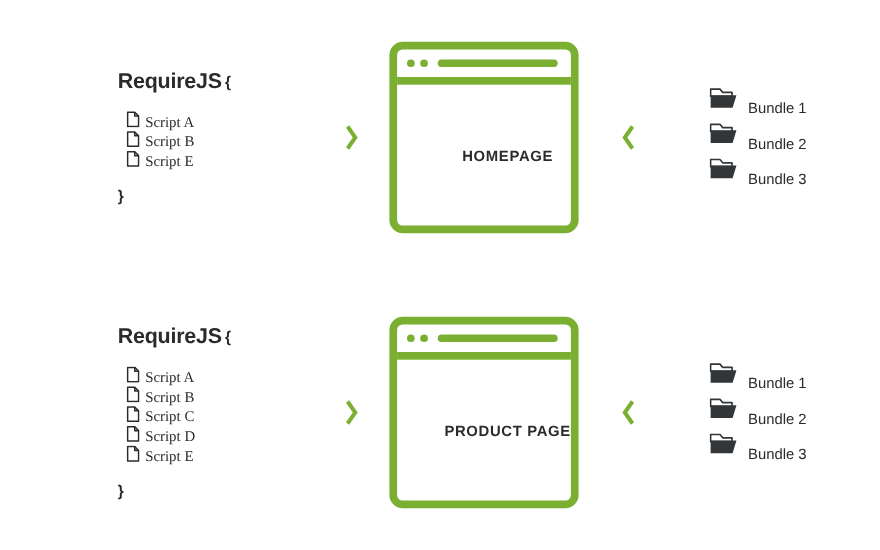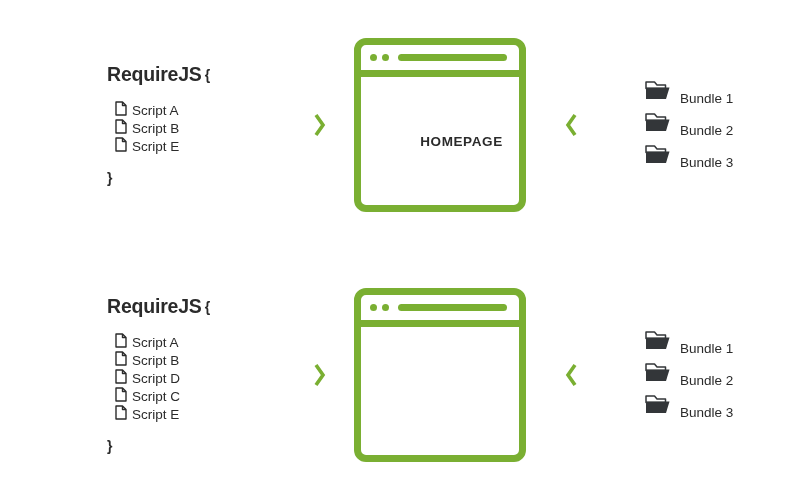--- a/index.html
+++ b/index.html
@@ -54,20 +54,21 @@
     margin-left: 3px;
     position: relative;
     top: -1px;
   }
   .script-list {
     list-style: none;
     margin: 0;
     padding: 0;
     margin-top: 17px;
     margin-left: 8px;
+    font-family: Liberation Serif, serif;
   }
   .script-item {
     display: flex;
     flex-direction: row;
     align-items: center;
     height: 18px;
     margin-bottom: 0px;
   }
   .script-label {
     font-size: 13.5px;
@@ -301,30 +302,30 @@
           </span>
           <span class="script-label">Script B</span>
         </li>
         <li class="script-item">
           <span class="icon">
             <svg width="12" height="15" viewBox="0 0 12 15">
                 <path d="M1 1 H7.5 L11 4.5 V14 H1 Z" fill="#ffffff" stroke="#2b2b2b" stroke-width="1.4" stroke-linejoin="round"></path>
                 <path d="M7.5 1 V4.5 H11" fill="none" stroke="#2b2b2b" stroke-width="1.4" stroke-linejoin="round"></path>
               </svg>
           </span>
+          <span class="script-label">Script C</span>
+        </li>
+        <li class="script-item">
+          <span class="icon">
+            <svg width="12" height="15" viewBox="0 0 12 15">
+                <path d="M1 1 H7.5 L11 4.5 V14 H1 Z" fill="#ffffff" stroke="#2b2b2b" stroke-width="1.4" stroke-linejoin="round"></path>
+                <path d="M7.5 1 V4.5 H11" fill="none" stroke="#2b2b2b" stroke-width="1.4" stroke-linejoin="round"></path>
+              </svg>
+          </span>
           <span class="script-label">Script D</span>
-        </li>
-        <li class="script-item">
-          <span class="icon">
-            <svg width="12" height="15" viewBox="0 0 12 15">
-                <path d="M1 1 H7.5 L11 4.5 V14 H1 Z" fill="#ffffff" stroke="#2b2b2b" stroke-width="1.4" stroke-linejoin="round"></path>
-                <path d="M7.5 1 V4.5 H11" fill="none" stroke="#2b2b2b" stroke-width="1.4" stroke-linejoin="round"></path>
-              </svg>
-          </span>
-          <span class="script-label">Script C</span>
         </li>
         <li class="script-item">
           <span class="icon">
             <svg width="12" height="15" viewBox="0 0 12 15">
                 <path d="M1 1 H7.5 L11 4.5 V14 H1 Z" fill="#ffffff" stroke="#2b2b2b" stroke-width="1.4" stroke-linejoin="round"></path>
                 <path d="M7.5 1 V4.5 H11" fill="none" stroke="#2b2b2b" stroke-width="1.4" stroke-linejoin="round"></path>
               </svg>
           </span>
           <span class="script-label">Script E</span>
         </li>
@@ -338,20 +339,23 @@
           <path d="M3 3 L10 13 L3 23" fill="none" stroke="#7aaf32" stroke-width="3.6" stroke-linecap="butt" stroke-linejoin="miter"></path>
         </svg>
     </div>
 
     <div class="browser-window">
       <div class="browser-titlebar">
         <span class="browser-dot"></span>
         <span class="browser-dot"></span>
         <span class="browser-urlbar"></span>
       </div>
+      <div class="browser-viewport">
+        <span class="browser-page-title">PRODUCT PAGE</span>
+      </div>
     </div>
 
     <div class="chevron" style="margin-left:28px;">
       <svg width="13" height="26" viewBox="0 0 13 26">
           <path d="M10 3 L3 13 L10 23" fill="none" stroke="#7aaf32" stroke-width="3.6" stroke-linecap="butt" stroke-linejoin="miter"></path>
         </svg>
     </div>
 
     <ul class="bundle-list">
       <li class="bundle-item">

